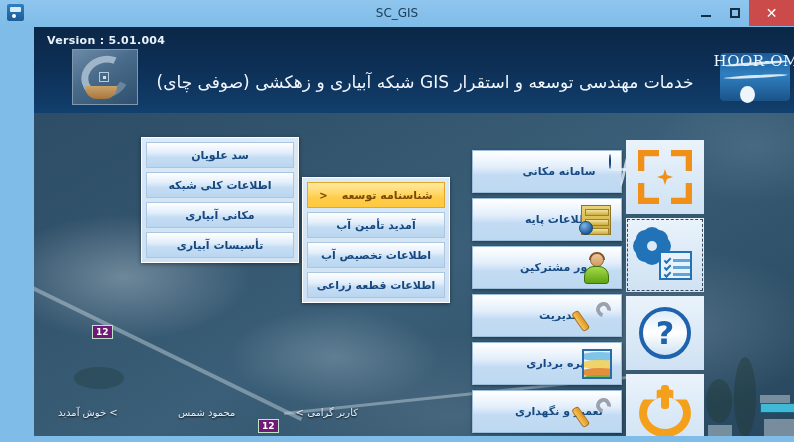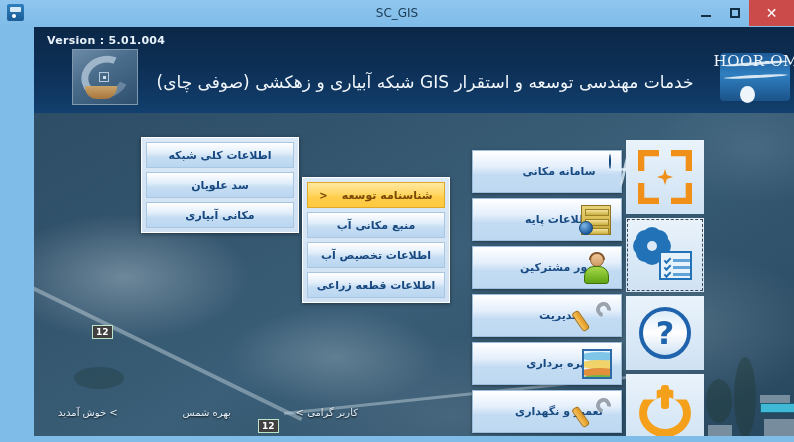--- a/index.html
+++ b/index.html
@@ -135,21 +135,21 @@
   }
   .map-pool {
     position: absolute;
     background: #3fb9d6;
     border: 1px solid #1c5f78;
   }
 
   
   .map-badge {
     position: absolute;
-    background: #404040;
+    background: #701a75;
     border: 1px solid #bfe3c8;
     color: #ffffff;
     font-size: 9px;
     font-weight: bold;
     line-height: 12px;
     padding: 0 3px;
     text-align: center;
   }
 
   
@@ -631,31 +631,32 @@
       </div>
 
       <div class="brand-en-line">HOOR-OMIS</div>
       <div class="brand-fa-line">خدمات مهندسی توسعه و استقرار GIS شبکه آبیاری و زهکشی (صوفی چای)</div>
     </div>
 
     <div class="map-badge" style="left:58px; top:298px;">12</div>
     <div class="map-badge" style="left:224px; top:392px;">12</div>
 
     <div class="menu-col menu-col-left">
+      <div class="menu-item">سد علویان</div>
       <div class="menu-item">اطلاعات کلی شبکه</div>
-      <div class="menu-item">سد علویان</div>
       <div class="menu-item">مکانی آبیاری</div>
+      <div class="menu-item">تأسیسات آبیاری</div>
     </div>
 
     <div class="menu-col menu-col-mid">
       <div class="menu-item selected">
         <span>شناسنامه توسعه</span>
         <span class="arrow">&lt;</span>
       </div>
-      <div class="menu-item">منبع مکانی آب</div>
+      <div class="menu-item">آمدید تأمین آب</div>
       <div class="menu-item">اطلاعات تخصیص آب</div>
       <div class="menu-item">اطلاعات قطعه زراعی</div>
     </div>
 
     <div class="action-col">
 
       <div class="action-btn">
         <span class="label">سامانه مکانی</span>
         <span class="action-ico">
           <span class="ico-globe"></span>
@@ -753,18 +754,18 @@
         <span class="ico-power">
           <span class="ring"></span>
           <span class="bar"></span>
         </span>
       </div>
 
     </div>
 
     <div class="greeting">
       <span>کاربر گرامی &gt;</span>
-      <span>بهره شمس</span>
+      <span>محمود شمس</span>
       <span>&gt; خوش آمدید</span>
     </div>
 
   </div>
 </div>
 
 </body></html>

